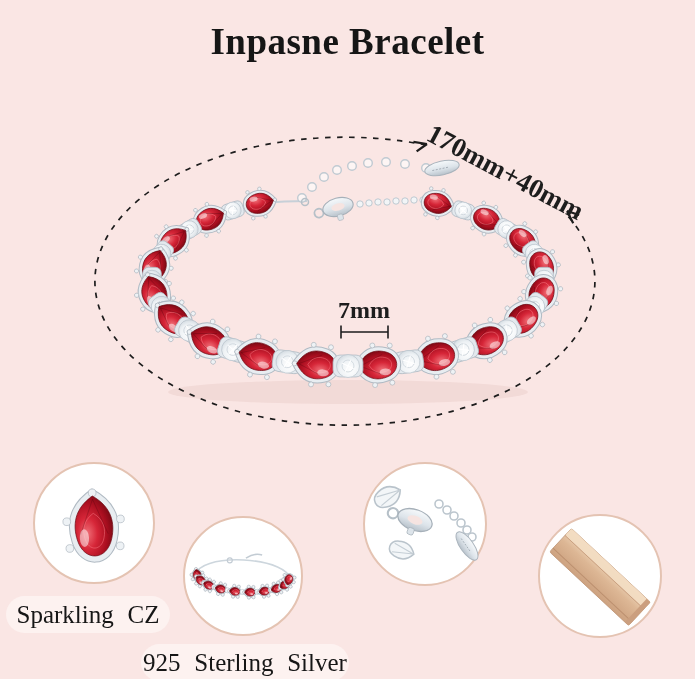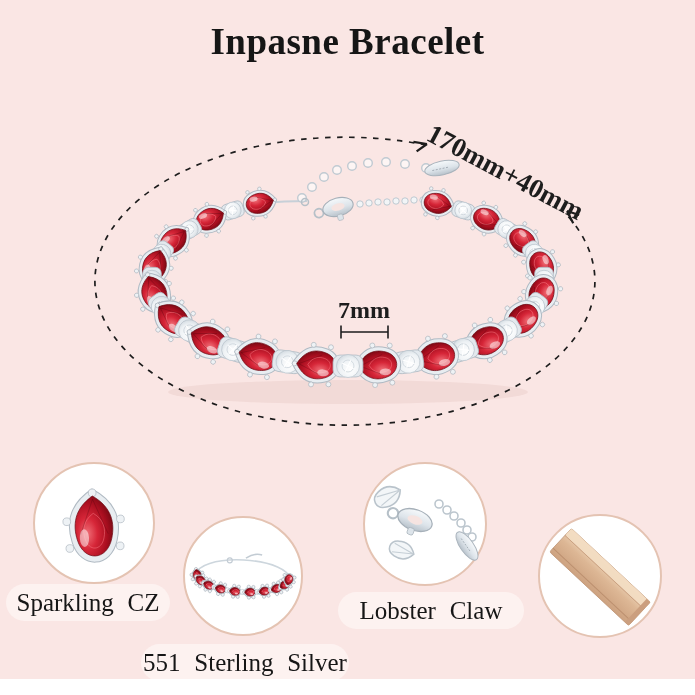--- a/index.html
+++ b/index.html
@@ -31,21 +31,21 @@
   #hero-svg{position:absolute;left:0;top:0;z-index:2;}
   .pill{
     position:absolute;z-index:3;
     background:var(--pill,#fdf2f0);
     border-radius:19px;
     display:flex;align-items:center;justify-content:center;
     font-size:25px;color:#161616;
     word-spacing:0.3em;
     white-space:nowrap;
   }
-  .p1{left:6px;top:584px;width:164px;height:37px;}
+  .p1{left:6px;top:596px;width:164px;height:37px;}
   .p2{left:141px;top:644px;width:208px;height:37px;}
   .p3{left:338px;top:592px;width:186px;height:37px;}
   .p4{left:546px;top:645px;width:113px;height:37px;}
 </style>
 </head>
 <body>
 
 <div class="page">
 
   <div class="title">Inpasne Bracelet</div>
@@ -632,16 +632,15 @@
           <rect x="-54" y="-16" width="108" height="32" rx="2" fill="url(#gBox)" stroke="#bf9677" stroke-width="0.8"></rect>
           <rect x="-54" y="-16" width="108" height="9" rx="2" fill="#f2dcc2" opacity="0.95"></rect>
           <line x1="-54" y1="-6.5" x2="54" y2="-6.5" stroke="#c89f80" stroke-width="0.9"></line>
           <line x1="-54" y1="11" x2="54" y2="11" stroke="rgba(150,100,70,0.35)" stroke-width="1"></line>
           <rect x="49" y="-16" width="5" height="32" fill="#cb9f7f"></rect>
         </g>
       </g>
   </svg>
 
   <div class="pill p1">Sparkling CZ</div>
-  <div class="pill p2">551 Sterling Silver</div>
-  <div class="pill p3">Lobster Claw</div>
+  <div class="pill p2">925 Sterling Silver</div>
 
 </div>
 
 </body></html>

